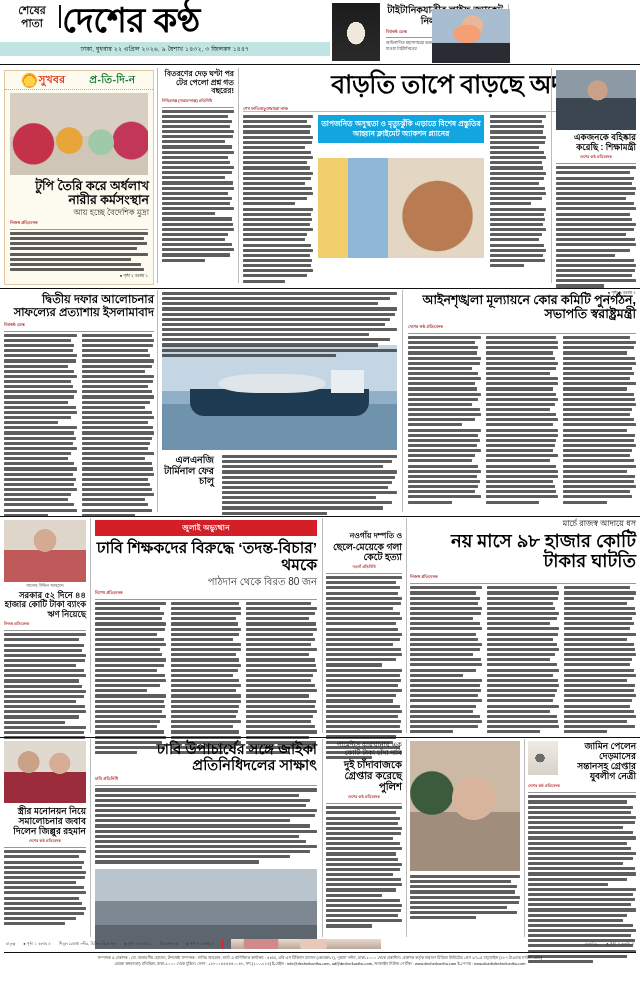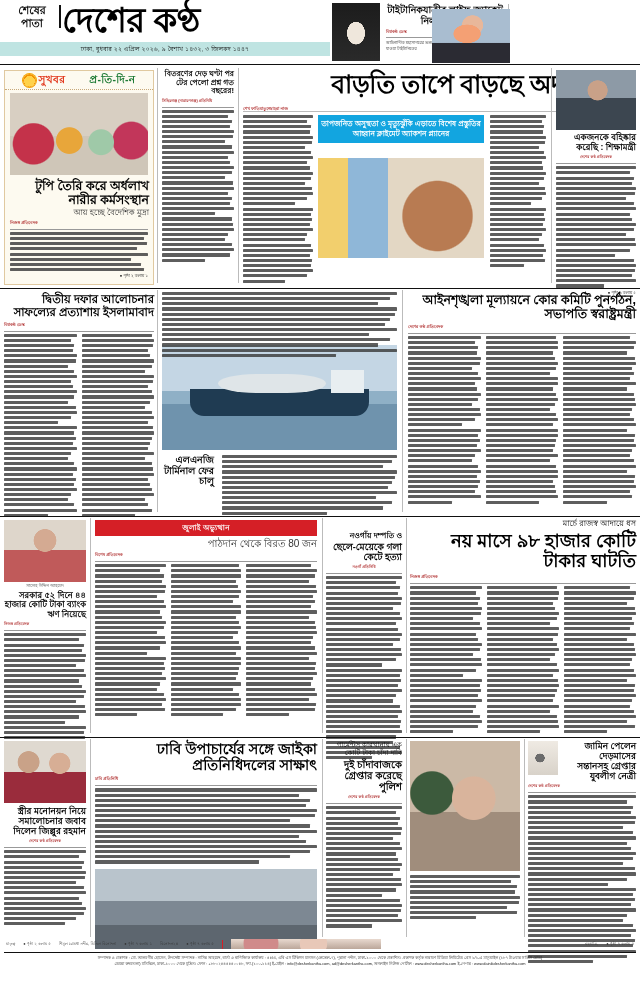--- a/index.html
+++ b/index.html
@@ -632,20 +632,21 @@
         <span class="gx s3"></span>
       <span class="gx s5"></span>
         <span class="gx s8"></span>
     </div>
   </div>
 
   <div class="vdiv" style="left:90px;top:518px;height:215px;"></div>
 
   <div style="position:absolute;left:95px;top:520px;width:222px;">
     <div class="redband">জুলাই অভ্যুত্থান</div>
+    <div class="hl" style="font-size:15.5px;margin-top:3px;">ঢাবি শিক্ষকদের বিরুদ্ধে ‘তদন্ত-বিচার’ থমকে</div>
     <div class="hl" style="font-size:10px;font-weight:normal;margin-top:2px;color:#333;">পাঠদান থেকে বিরত 80 জন</div>
     <div class="byline" style="margin-top:3px;">বিশেষ প্রতিবেদক</div>
     <div class="thin" style="margin:0 0 2px;"></div>
     <div style="display:flex;gap:5px;">
       <div class="gcol" style="flex:1;">
         <span class="gx s1"></span>
           <span class="gx s3"></span>
           <span class="gx s2"></span>
         <span class="gx s6"></span>
           <span class="gx s1"></span>

